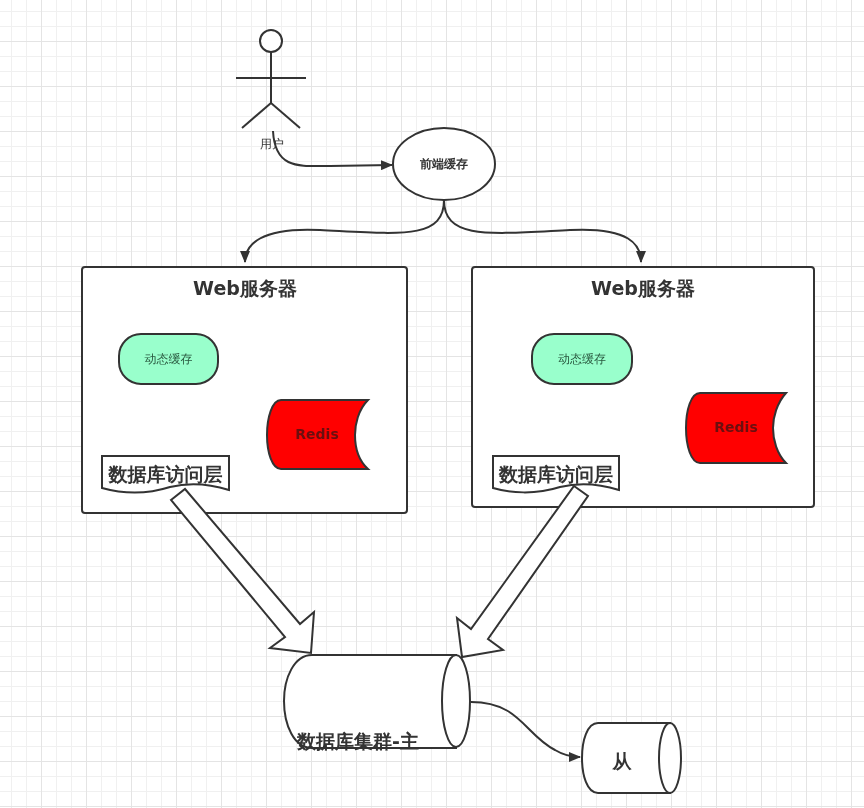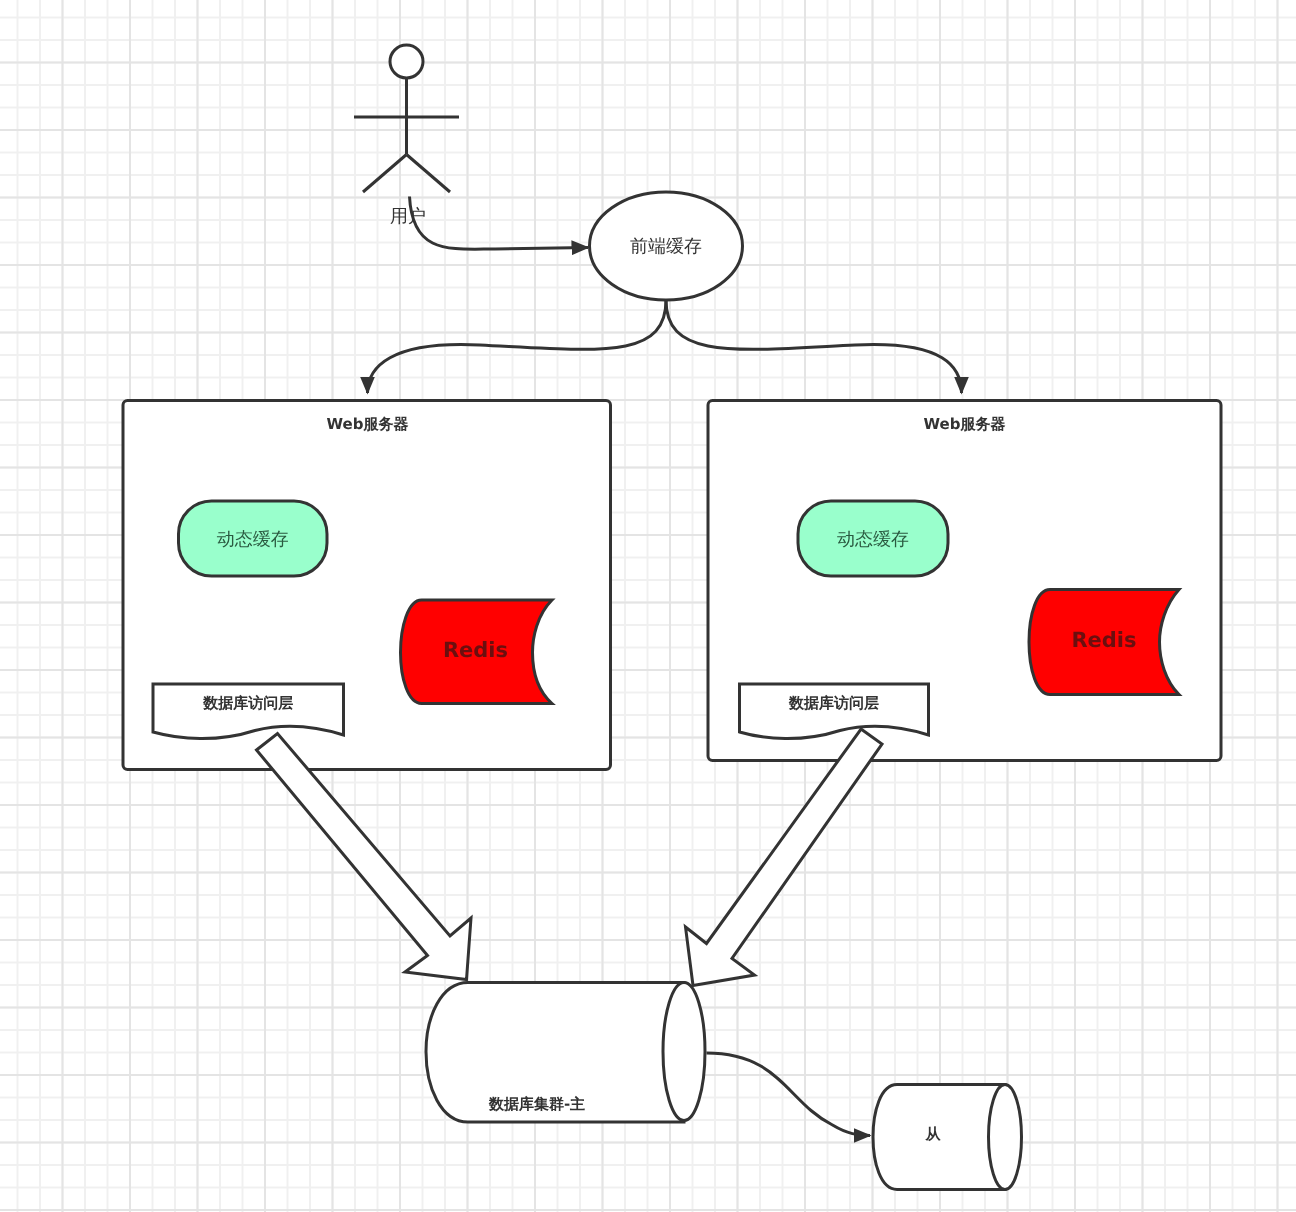--- a/index.html
+++ b/index.html
@@ -11,21 +11,21 @@
       linear-gradient(90deg, #e4e4e4 1px, transparent 1px),
       linear-gradient(#f0f0f0 1px, transparent 1px),
       linear-gradient(90deg, #f0f0f0 1px, transparent 1px);
     background-size:45px 45px, 45px 45px, 15px 15px, 15px 15px;
     background-position:-4px -4px, -4px -4px, -4px -4px, -4px -4px;
     font-family:"DejaVu Sans", sans-serif;
   }
   svg#diagram { position:absolute; left:0; top:0; }
   .lbl { position:absolute; color:#333; white-space:nowrap; text-align:center; }
   .small { font-size:12px; }
-  .bold { font-weight:bold; font-size:10px; }
+  .bold { font-weight:bold; font-size:19px; }
 </style>
 </head>
 <body>
 
 <svg id="diagram" width="864" height="808">
   <defs>
     <marker id="arrowhead" markerWidth="12" markerHeight="10" refX="11" refY="5" orient="auto" markerUnits="userSpaceOnUse">
       <path d="M0,0 L12,5 L0,10 Z" fill="#333"></path>
     </marker>
   </defs>
@@ -65,21 +65,21 @@
 
   <path d="M471,702 C520,702 525,735 555,750 C565,756 572,757 580,757" stroke="#333" stroke-width="2" fill="none" marker-end="url(#arrowhead)"></path>
 
   <g stroke="#333" stroke-width="2">
     <path d="M598,723 L670,723 L670,793 L598,793 C587,793 582,775 582,758 C582,741 587,723 598,723 Z" fill="#fff"></path>
     <ellipse cx="670" cy="758" rx="11" ry="35" fill="#fff"></ellipse>
   </g>
 </svg>
 
 <div class="lbl small" style="left:250px;top:136px;width:44px;">用户</div>
-<div class="lbl small" style="left:394px;top:156px;width:100px;">前端缓存</div>
+<div class="lbl small" style="left:394px;top:156px;width:100px;font-weight:bold;">前端缓存</div>
 
 <div class="lbl bold" style="left:165px;top:276px;width:160px;">Web服务器</div>
 <div class="lbl small" style="left:119px;top:351px;width:99px;color:#2a5a40;">动态缓存</div>
 <div class="lbl" style="left:267px;top:426px;width:100px;font-weight:bold;font-size:14px;color:#6b0f0f;">Redis</div>
 <div class="lbl bold" style="left:102px;top:462px;width:127px;">数据库访问层</div>
 
 <div class="lbl bold" style="left:563px;top:276px;width:160px;">Web服务器</div>
 <div class="lbl small" style="left:532px;top:351px;width:100px;color:#2a5a40;">动态缓存</div>
 <div class="lbl" style="left:686px;top:419px;width:100px;font-weight:bold;font-size:14px;color:#6b0f0f;">Redis</div>
 <div class="lbl bold" style="left:493px;top:462px;width:126px;">数据库访问层</div>

